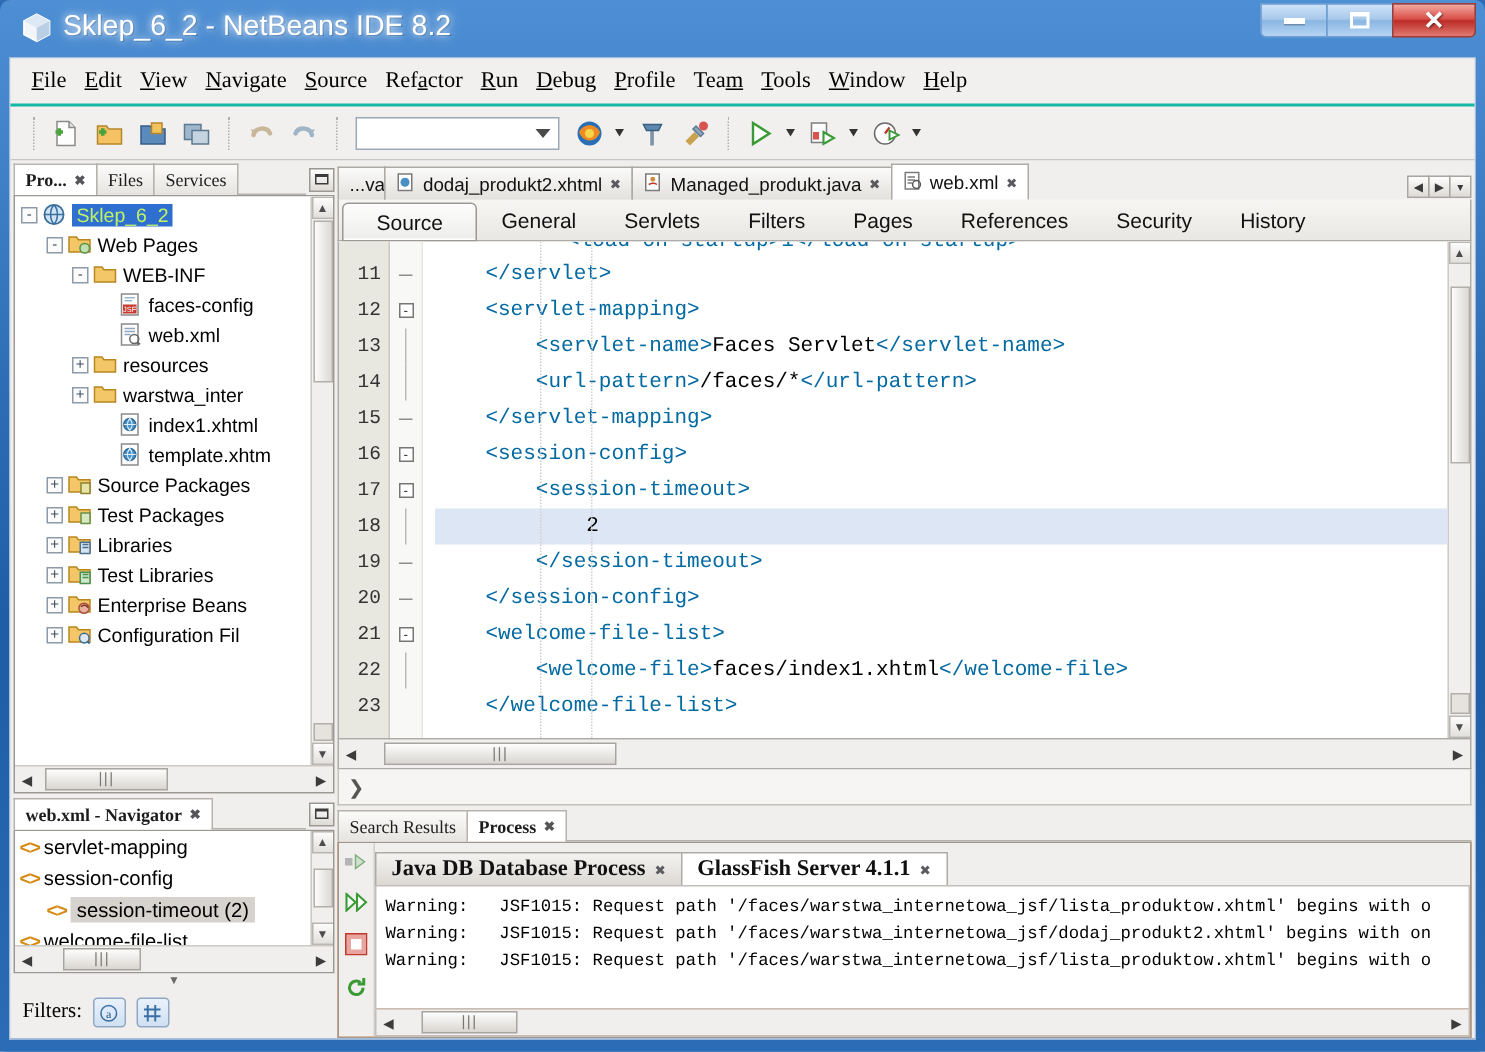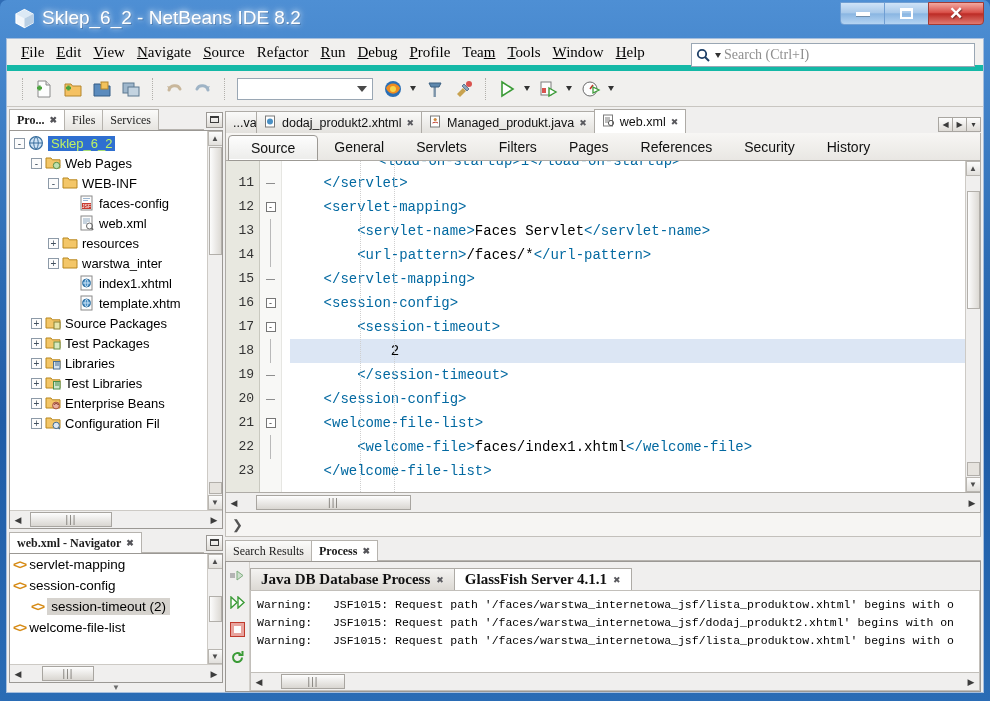--- a/index.html
+++ b/index.html
@@ -49,21 +49,21 @@
   
   #client{
     position:absolute;left:6px;top:38px;width:978px;height:655px;
     background:#f0efee;
     border:1px solid #a5bedd;
     display:flex;flex-direction:column;
   }
   
   #menubar{
     height:32px;background:#f1f0ee;display:flex;align-items:center;
-    padding-left:8px;border-bottom:6px solid #14b8a6;position:relative;
+    padding-left:8px;border-bottom:2px solid #14b8a6;position:relative;
   }
   .menu-item{
     font-size:15px;color:#000;padding:3px 6px;white-space:nowrap;cursor:default;
     font-family:"Liberation Serif", serif;
   }
   .menu-item u{text-decoration:underline;}
   #searchwrap{
     position:absolute;right:8px;top:4px;width:284px;height:24px;
     background:#fff;border:1px solid #9aa7b4;display:flex;align-items:center;
   }
@@ -265,30 +265,20 @@
       <div class="menu-item"><u>S</u>ource</div>
       <div class="menu-item">Ref<u>a</u>ctor</div>
       <div class="menu-item"><u>R</u>un</div>
       <div class="menu-item"><u>D</u>ebug</div>
       <div class="menu-item"><u>P</u>rofile</div>
       <div class="menu-item">Tea<u>m</u></div>
       <div class="menu-item"><u>T</u>ools</div>
       <div class="menu-item"><u>W</u>indow</div>
       <div class="menu-item"><u>H</u>elp</div>
 
-      <div id="searchwrap">
-        <span class="mag">
-          <svg width="15" height="15" viewBox="0 0 15 15">
-            <circle cx="6" cy="6" r="4.2" fill="none" stroke="#1d3f66" stroke-width="1.8"></circle>
-            <line x1="9" y1="9" x2="13" y2="13" stroke="#1d3f66" stroke-width="2"></line>
-          </svg>
-        </span>
-        <span class="tb-caret"></span>
-        <span class="ph">Search (Ctrl+I)</span>
-      </div>
     </div>
 
     <div id="toolbar">
       <span class="tbsep"></span>
       <span class="tbico">
         <svg width="20" height="20" viewBox="0 0 20 20">
             <path d="M4 2h8l4 4v12H4z" fill="#fdfdfd" stroke="#8a8a8a"></path>
             <path d="M12 2v4h4" fill="#e3e3e3" stroke="#8a8a8a"></path>
             <path d="M3 9h5M5.5 6.5v5" stroke="#4aa33c" stroke-width="2.4"></path>
           </svg>
@@ -582,20 +572,34 @@
               </div>
             </div>
             <div class="hscroll">
               <div class="harrow">◀</div>
               <div class="hthumb" style="width:52px;margin-left:16px;">|||</div>
               <div style="flex:1"></div>
               <div class="harrow">▶</div>
             </div>
           </div>
           <div class="navsplit">▼</div>
+          <div id="filters">
+            <span>Filters:</span>
+            <span class="fbtn">
+              <svg width="13" height="13" viewBox="0 0 13 13">
+                  <circle cx="6.5" cy="6.5" r="5.2" fill="#dbe9f8" stroke="#3b6ea5"></circle>
+                  <text x="6.5" y="9.4" font-size="8" text-anchor="middle" fill="#23527c" font-family="Liberation Serif, serif">a</text>
+                </svg>
+            </span>
+            <span class="fbtn">
+              <svg width="13" height="13" viewBox="0 0 13 13">
+                  <path d="M3.5 1v11M8.5 1v11M1 4h11M1 8.5h11" stroke="#3b6ea5" stroke-width="1.3" fill="none"></path>
+                </svg>
+            </span>
+          </div>
         </div>
       </div>
 
       <div id="rightcol">
 
         <div id="editorpane">
           <div id="edtabs">
             <div class="etab clipped">
               <span>...va</span>
             </div>

